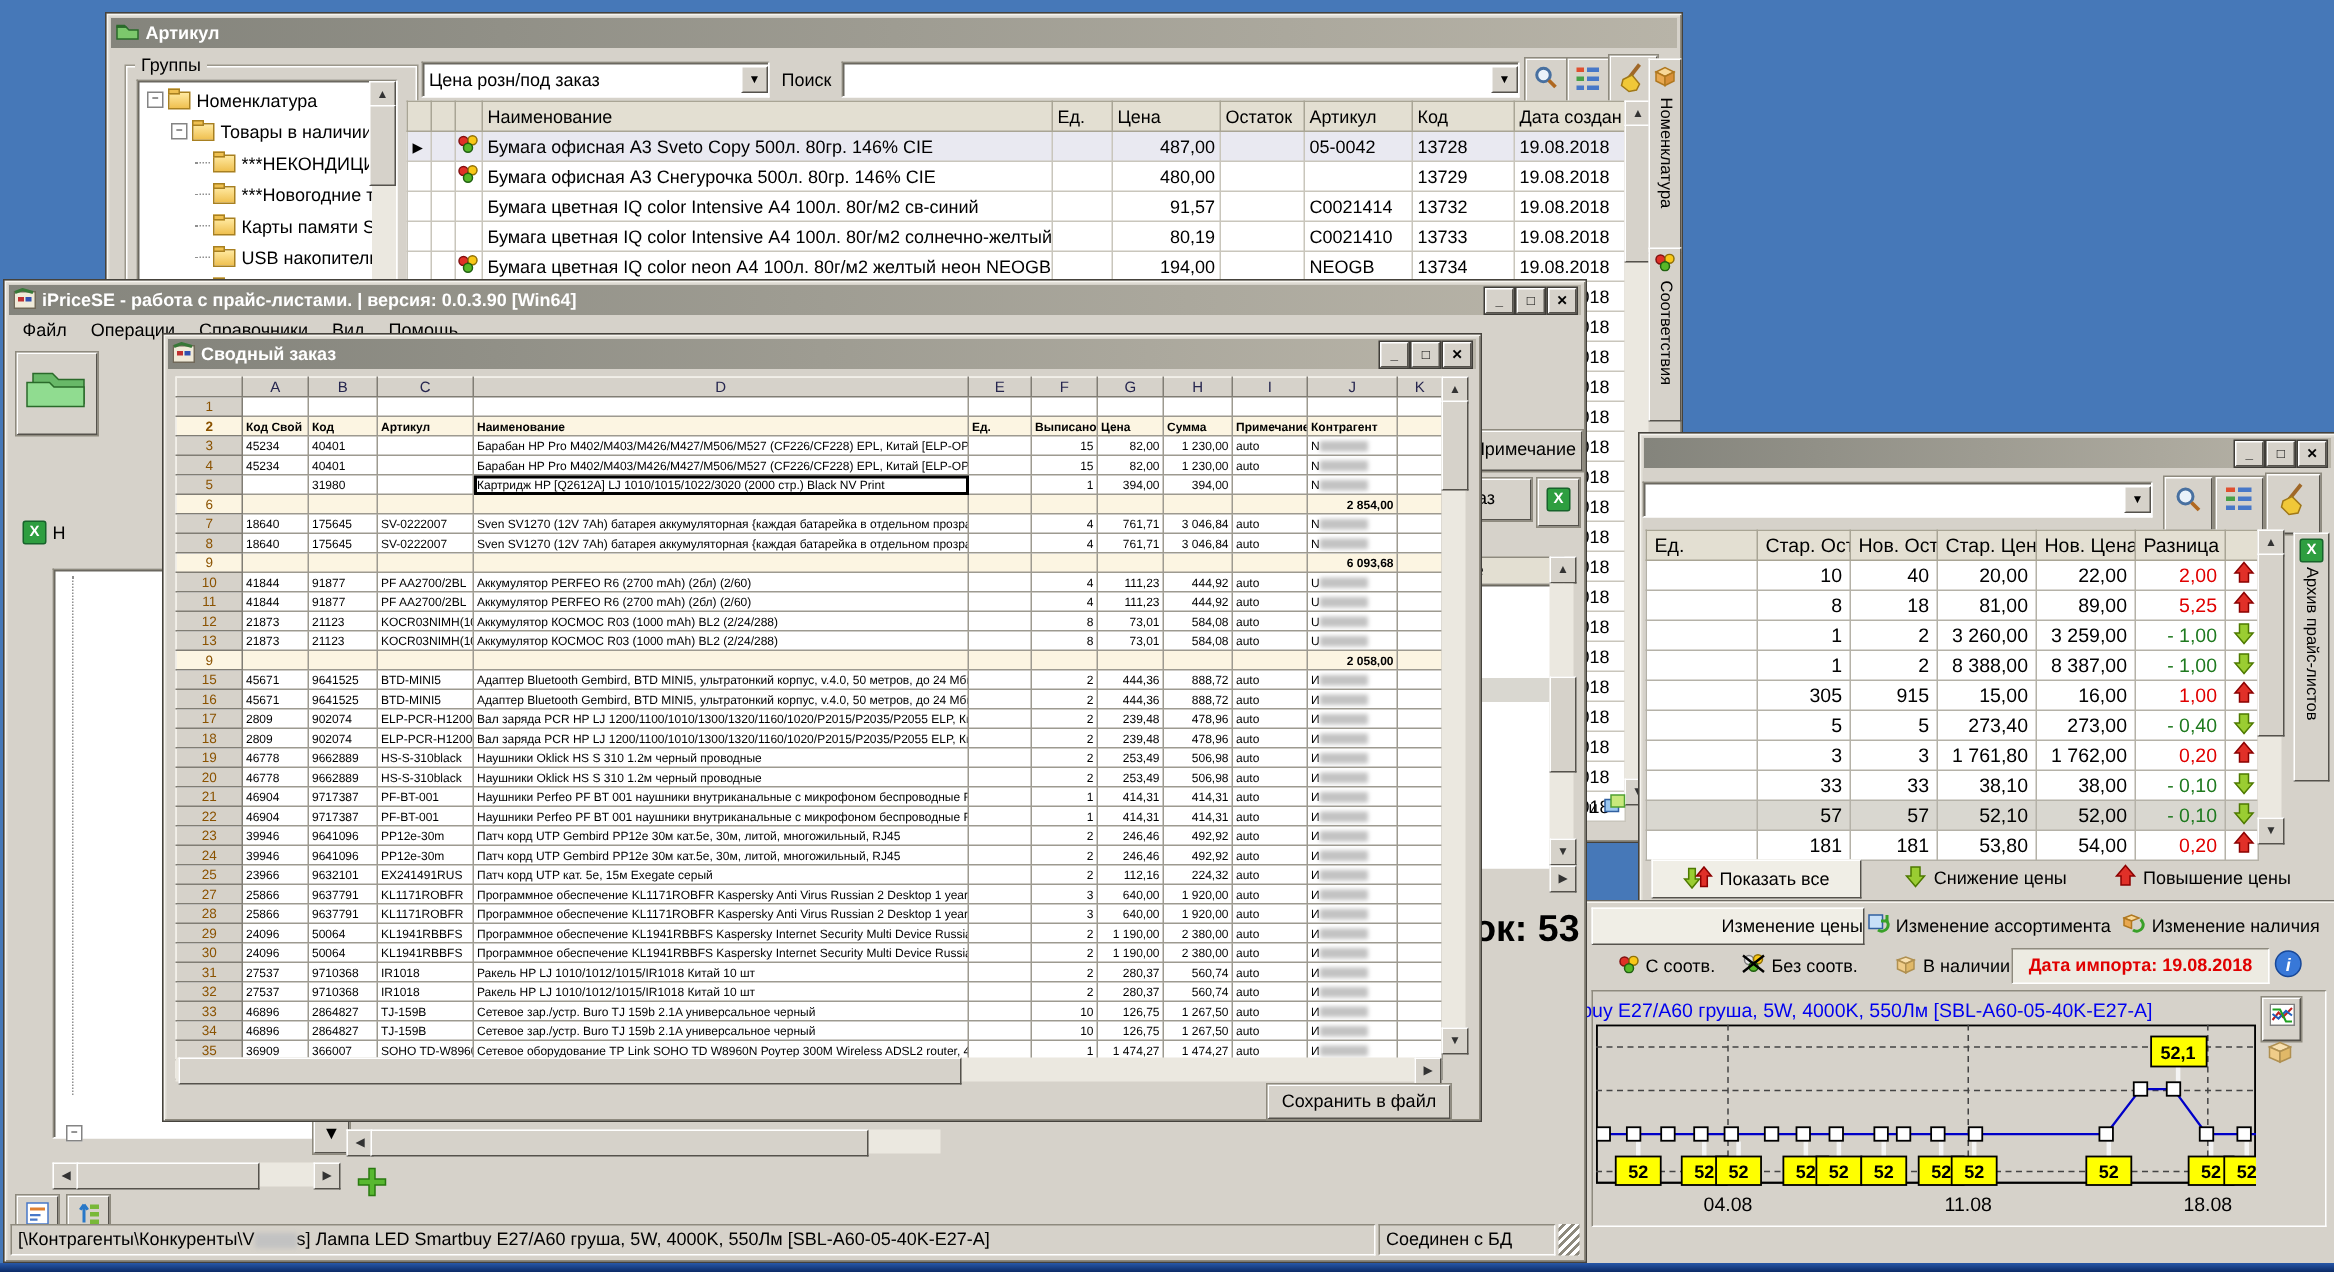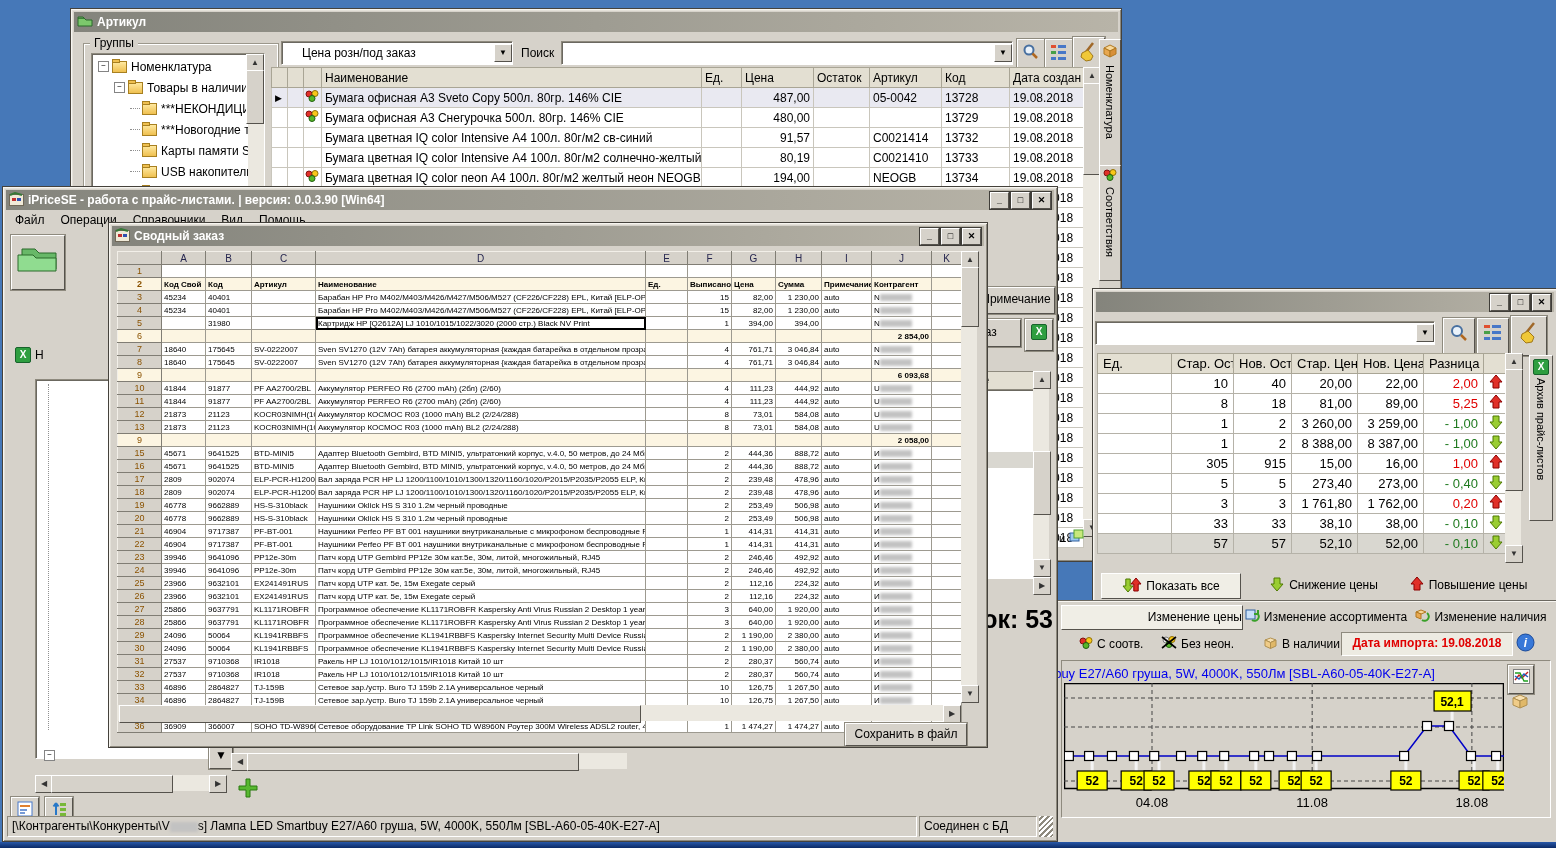--- a/index.html
+++ b/index.html
@@ -115,21 +115,21 @@
             <span>USB аксессуары/В</span>
           </div>
         </div>
       <div class="abs track" style="right:0;top:0;width:16px;bottom:0;">
         <div class="sbtn" style="right:0;top:0;">▲</div>
         <div class="thumb" style="right:0;top:16px;width:16px;height:52px;"></div>
       </div>
     </div>
 
     <div class="abs sk cbx" style="left:210px;top:32px;width:230px;height:22px;">
-      <span style="flex:1;padding:0 4px;margin-left:16px;">Цена розн/под заказ</span>
+      <span style="flex:1;padding:0 4px;">Цена розн/под заказ</span>
       <span class="cbtn">▼</span>
     </div>
     <span class="abs" style="left:450px;top:37px;">Поиск</span>
     <div class="abs sk cbx" style="left:490px;top:32px;width:450px;height:22px;">
       <span style="flex:1;"></span>
         <span class="cbtn">▼</span>
     </div>
     <div class="abs rb" style="left:946px;top:30px;width:26px;height:26px;text-align:center;padding-top:3px;"><svg width="18" height="18">
           <circle cx="7" cy="7" r="4.5" fill="#EAF2FA" stroke="#4870A0" stroke-width="2"></circle>
           <line x1="10.5" y1="10.5" x2="15" y2="15" stroke="#B06820" stroke-width="2.5"></line>
@@ -637,20 +637,31 @@
           </tr>
           <tr class="selrow">
             <td></td>
             <td>57</td>
             <td>57</td>
             <td>52,10</td>
             <td>52,00</td>
             <td style="color: rgb(31, 122, 31);">-  0,10</td>
             <td style="padding: 0px 1px;"><svg width="16" height="16">
                 <path d="M8 15 L2 8 H5 V2 H11 V8 H14 Z" fill="#9ACD32" stroke="#4E7A00"></path>
+              </svg></td>
+          </tr>
+          <tr>
+            <td></td>
+            <td>181</td>
+            <td>181</td>
+            <td>53,80</td>
+            <td>54,00</td>
+            <td style="color: rgb(224, 0, 0);">0,20</td>
+            <td style="padding: 0px 1px;"><svg width="16" height="16">
+                <path d="M8 1 L14 8 H11 V14 H5 V8 H2 Z" fill="#E03028" stroke="#8B0000"></path>
               </svg></td>
           </tr>
         </tbody>
     </table>
     <div class="abs track" style="left:412px;top:64px;width:16px;height:210px;">
       <div class="sbtn" style="top:0;left:0;">▲</div>
       <div class="thumb" style="left:0;top:16px;width:16px;height:120px;"></div>
       <div class="sbtn" style="bottom:0;left:0;">▼</div>
     </div>
 
@@ -705,21 +716,21 @@
             </svg></span>
         <span>С соотв.</span>
       </div>
       <div class="abs flatit" style="left:104px;top:32px;height:20px;">
         <span><svg width="16" height="13">
               <circle cx="5" cy="4" r="3" fill="#E8E8E8" stroke="#808080"></circle>
               <circle cx="11" cy="3.5" r="3" fill="#F8C818" stroke="#907008"></circle>
               <circle cx="8" cy="8.5" r="3" fill="#58B828" stroke="#206010"></circle>
               <path d="M1 1 L15 12 M15 1 L1 12" stroke="#000" stroke-width="1.6"></path>
             </svg></span>
-        <span>Без неон.</span>
+        <span>Без соотв.</span>
       </div>
       <div class="abs flatit" style="left:206px;top:32px;height:20px;">
         <span><svg width="15" height="14">
               <path d="M2 4 L7.5 2 L13 4 L7.5 6.5 Z" fill="#F8E0B0" stroke="#B09050"></path>
               <path d="M2 4 V10 L7.5 12.5 V6.5 Z" fill="#F0CC88" stroke="#B09050"></path>
               <path d="M13 4 V10 L7.5 12.5 V6.5 Z" fill="#E0B868" stroke="#B09050"></path>
             </svg></span>
         <span>В наличии</span>
       </div>
       <div class="abs skg" style="left:284px;top:30px;width:170px;height:22px;text-align:center;line-height:21px;background:#EDEBE2;">
@@ -1294,34 +1305,20 @@
             <td>Патч корд UTP кат. 5е, 15м Exegate серый</td>
             <td></td>
             <td class="num">2</td>
             <td class="num">112,16</td>
             <td class="num">224,32</td>
             <td>auto</td>
             <td>И<span class="blur" style="width:32px;height:7px;"></span></td>
             <td></td>
           </tr>
           <tr>
-            <td class="rn">26</td>
-            <td>23966</td>
-            <td>9632101</td>
-            <td>EX241491RUS</td>
-            <td>Патч корд UTP кат. 5е, 15м Exegate серый</td>
-            <td></td>
-            <td class="num">2</td>
-            <td class="num">112,16</td>
-            <td class="num">224,32</td>
-            <td>auto</td>
-            <td>И<span class="blur" style="width:32px;height:7px;"></span></td>
-            <td></td>
-          </tr>
-          <tr>
             <td class="rn">27</td>
             <td>25866</td>
             <td>9637791</td>
             <td>KL1171ROBFR</td>
             <td>Программное обеспечение KL1171ROBFR Kaspersky Anti Virus Russian 2 Desktop 1 year Renewal C</td>
             <td></td>
             <td class="num">3</td>
             <td class="num">640,00</td>
             <td class="num">1 920,00</td>
             <td>auto</td>

